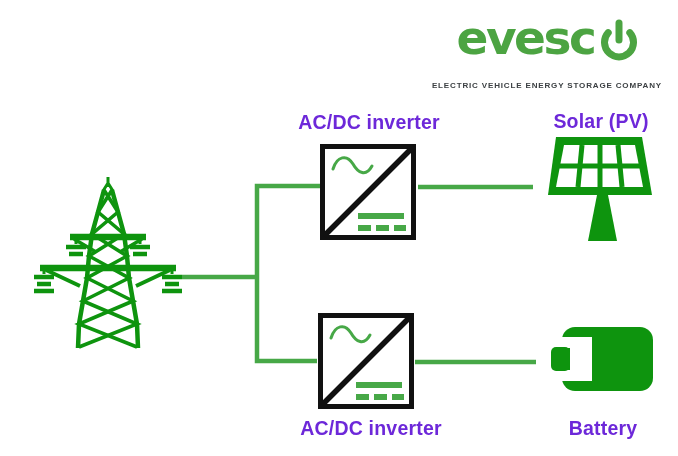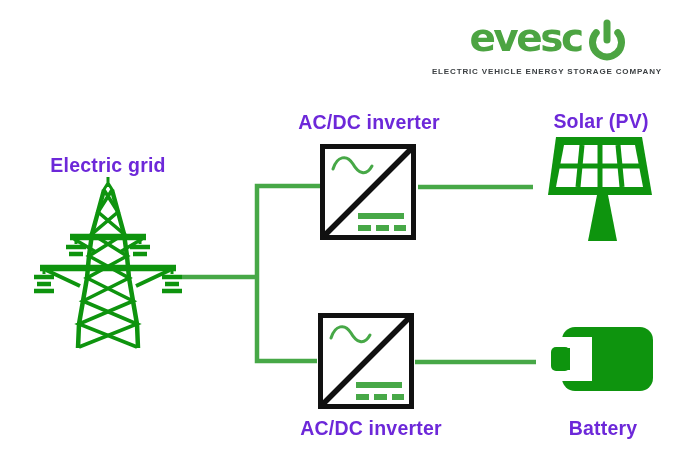--- a/index.html
+++ b/index.html
@@ -8,24 +8,24 @@
   .diagram-svg{position:absolute;left:0;top:0;}
   .node-label{position:absolute;width:190px;text-align:center;font-weight:bold;
               font-size:19.5px;color:#6d28d9;letter-spacing:0.2px;}
   .lbl-grid{left:13px;top:154px;}
   .lbl-inv-top{left:274px;top:111px;}
   .lbl-solar{left:506px;top:110px;}
   .lbl-inv-bottom{left:276px;top:417px;}
   .lbl-battery{left:508px;top:417px;}
   .logo{position:absolute;top:14px;right:16px;display:flex;flex-direction:column;align-items:center;}
   .logo-row{display:flex;align-items:flex-start;}
-  .logo-word{font-family:"DejaVu Sans",sans-serif;font-weight:bold;font-size:39px;line-height:48px;
+  .logo-word{font-family:"DejaVu Sans",sans-serif;font-weight:bold;font-size:47px;line-height:48px;
              color:#4CA442;letter-spacing:-2.5px;}
   .logo-power{margin-left:3px;margin-top:5px;}
-  .logo-tagline{margin-top:2px;font-size:8px;font-weight:bold;color:#3C4043;
+  .logo-tagline{margin-top:16px;font-size:8px;font-weight:bold;color:#3C4043;
                 letter-spacing:0.85px;white-space:nowrap;}
 </style>
 </head>
 <body>
 
 <div class="canvas">
 
   <svg class="diagram-svg" width="678" height="456" viewBox="0 0 678 456">
 
     <g stroke="#47A847" stroke-width="4.5" fill="none">
@@ -86,21 +86,20 @@
 
     <g>
       <rect x="562" y="327" width="91" height="64" rx="13" fill="#0E940E"></rect>
       <rect x="570" y="337" width="22" height="44" fill="#ffffff"></rect>
       <rect x="559" y="337" width="13" height="11" fill="#ffffff"></rect>
       <rect x="559" y="370" width="13" height="11" fill="#ffffff"></rect>
       <rect x="551" y="347" width="19" height="24" rx="5" fill="#0E940E"></rect>
     </g>
   </svg>
 
-  <div class="node-label lbl-grid">Electric grid</div>
   <div class="node-label lbl-inv-top">AC/DC inverter</div>
   <div class="node-label lbl-solar">Solar (PV)</div>
   <div class="node-label lbl-inv-bottom">AC/DC inverter</div>
   <div class="node-label lbl-battery">Battery</div>
 
   <div class="logo">
     <div class="logo-row">
       <span class="logo-word">evesc</span>
       <svg class="logo-power" width="40" height="46" viewBox="0 0 40 46">
         <path d="M11.2,13.7 A14.5,14.5 0 1 0 32.8,13.7" fill="none" stroke="#4CA442" stroke-width="7" stroke-linecap="round"></path>

